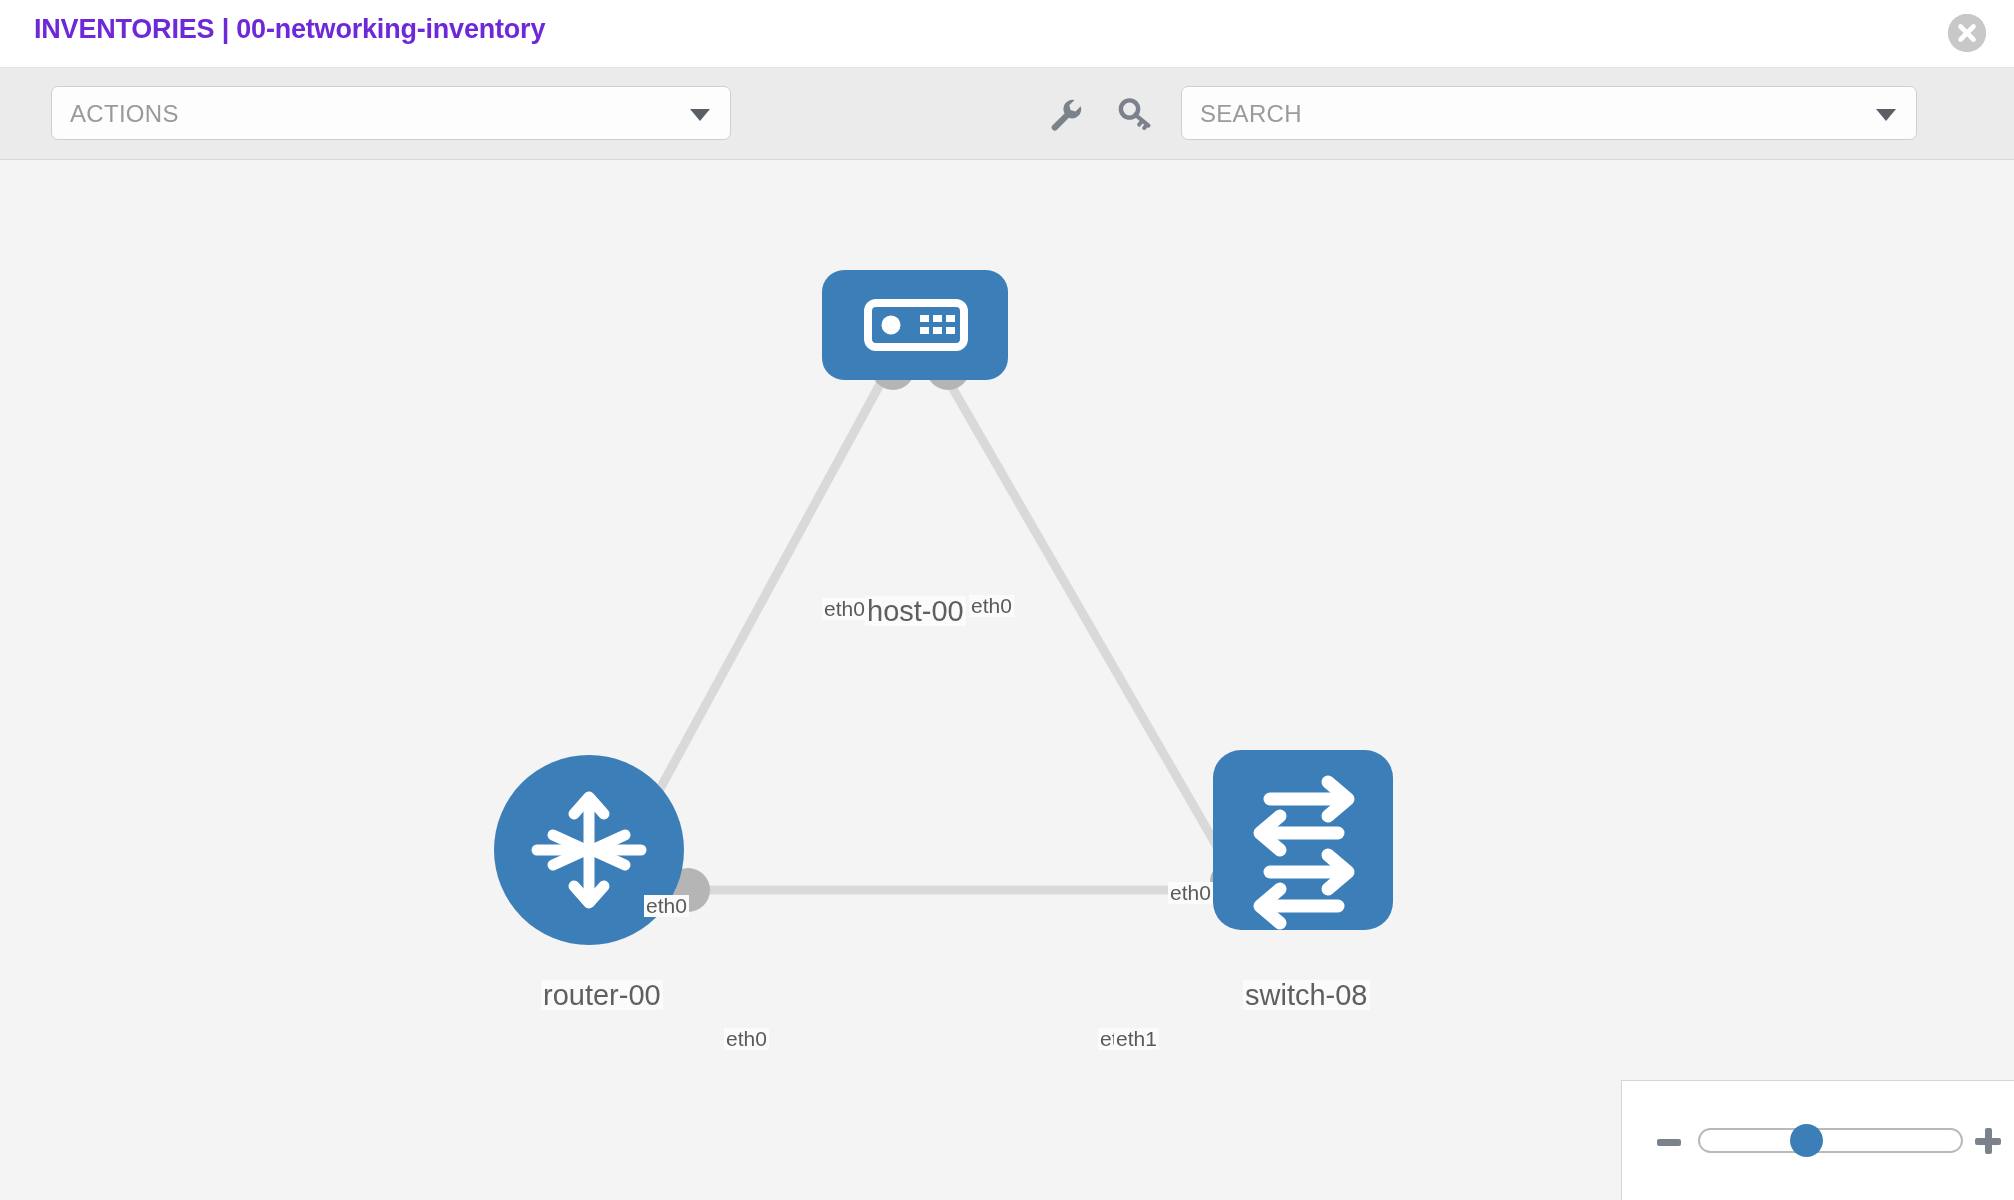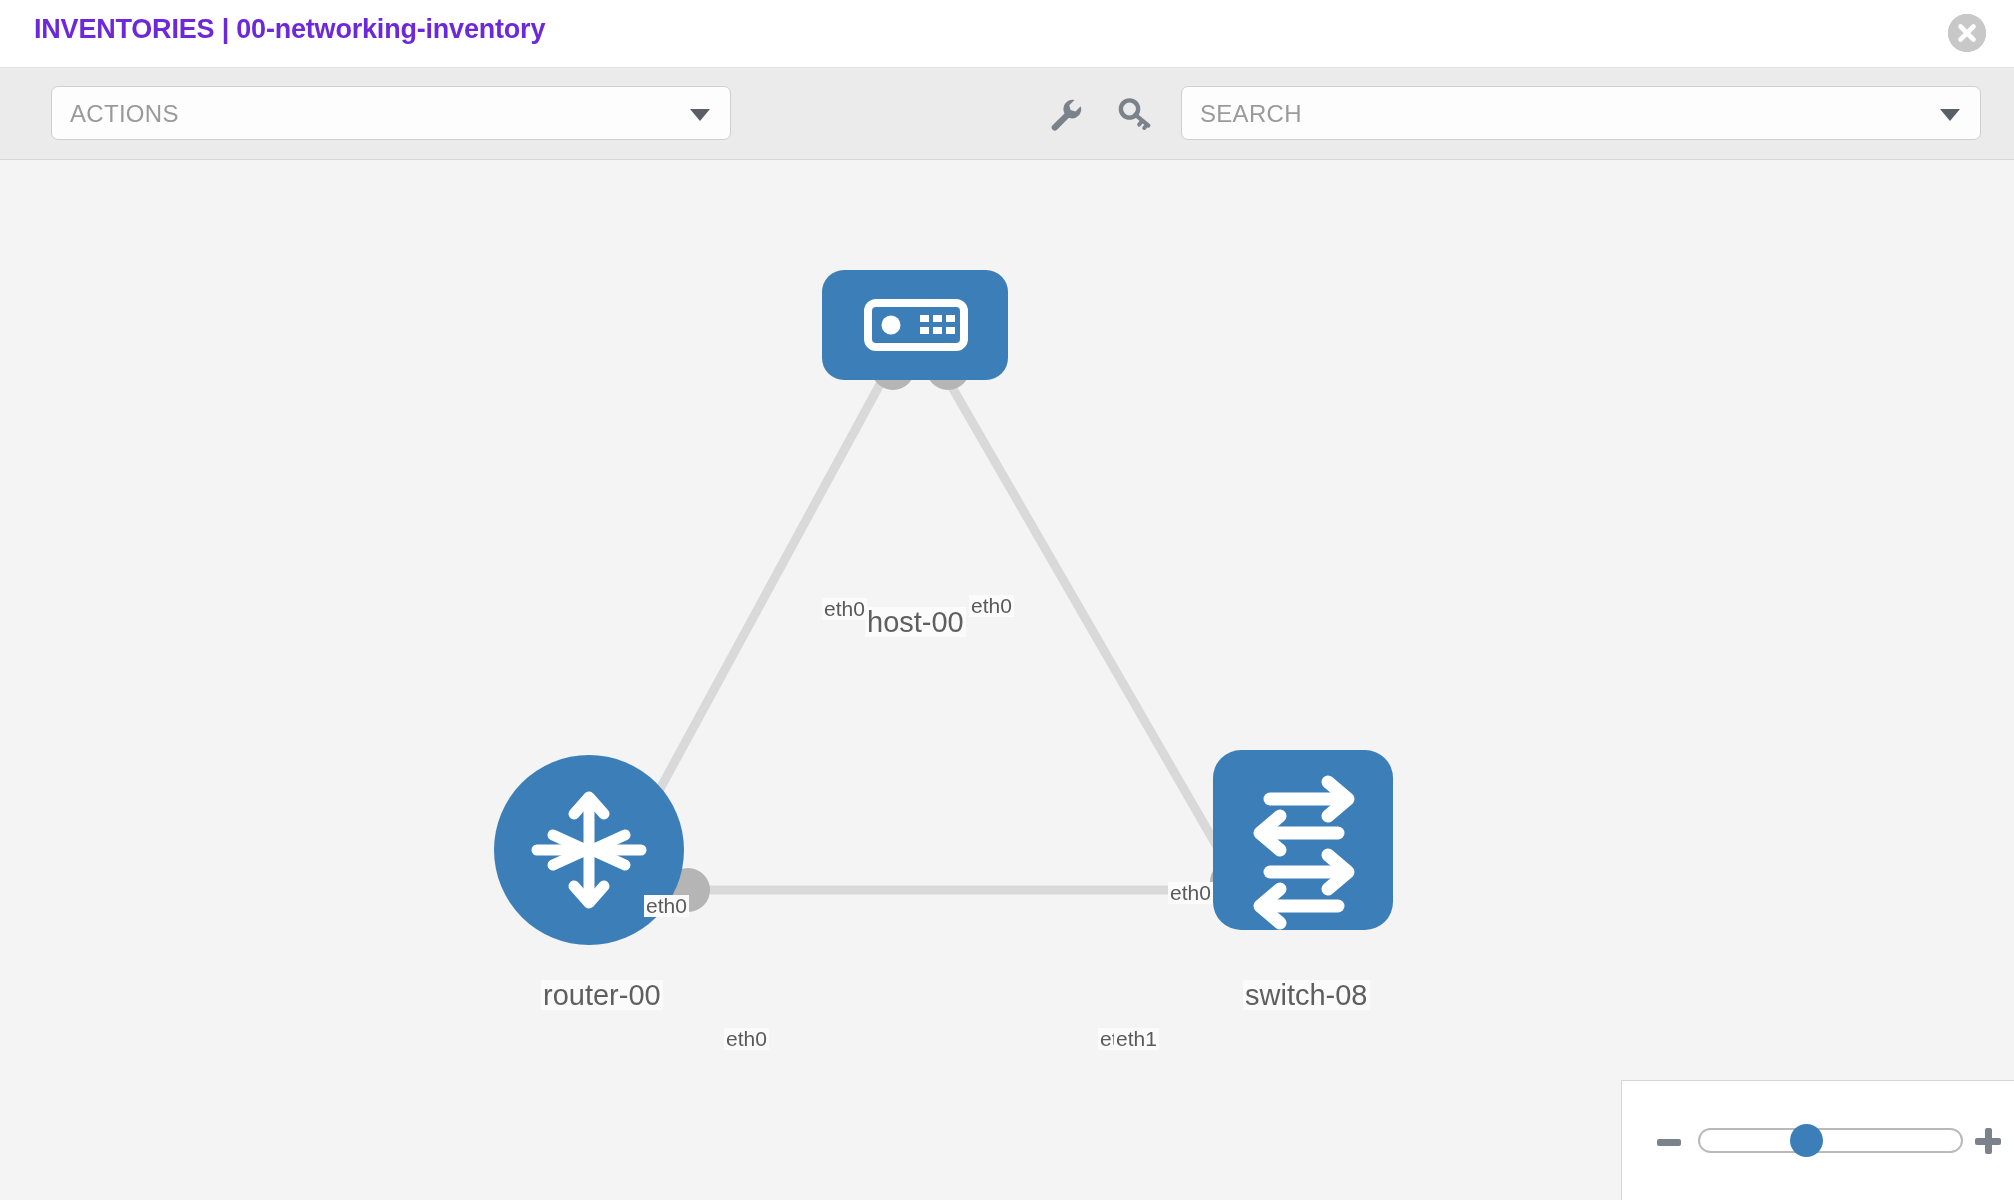--- a/index.html
+++ b/index.html
@@ -61,21 +61,21 @@
   .field {
     position: absolute;
     top: 18px;
     height: 54px;
     background: #fdfdfd;
     border: 1px solid #cfcfcf;
     border-radius: 7px;
     box-sizing: border-box;
   }
   .field-actions { left: 34px; width: 680px; margin-left: 17px; }
-  .field-search  { left: 1181px; width: 800px; }
+  .field-search  { left: 1181px; width: 736px; }
   .field-text {
     position: absolute;
     left: 18px;
     top: 13px;
     font-size: 24px;
     color: #9a9a9a;
     letter-spacing: 0.3px;
     font-stretch: condensed;
     white-space: nowrap;
   }
@@ -309,21 +309,21 @@
   </svg>
 
   <span class="iface-label" style="left:822px; top:438px;">eth0</span>
   <span class="iface-label" style="left:969px; top:435px;">eth0</span>
   <span class="iface-label" style="left:644px; top:735px;">eth0</span>
   <span class="iface-label" style="left:1168px; top:722px;">eth0</span>
   <span class="iface-label" style="left:724px; top:868px;">eth0</span>
   <span class="iface-label" style="left:1098px; top:868px;">eth0</span>
   <span class="iface-label" style="left:1114px; top:868px;">eth1</span>
 
-  <span class="node-label" style="left:865px; top:447px;">host-00</span>
+  <span class="node-label" style="left:865px; top:436px;">host-00</span>
   <span class="node-label" style="left:541px; top:820px;">router-00</span>
   <span class="node-label" style="left:1243px; top:820px;">switch-08</span>
 </div>
 
 <div class="zoom-panel">
   <div class="zoom-minus"></div>
   <div class="zoom-track"></div>
   <div class="zoom-thumb"></div>
   <div class="zoom-plus"></div>
 </div>

